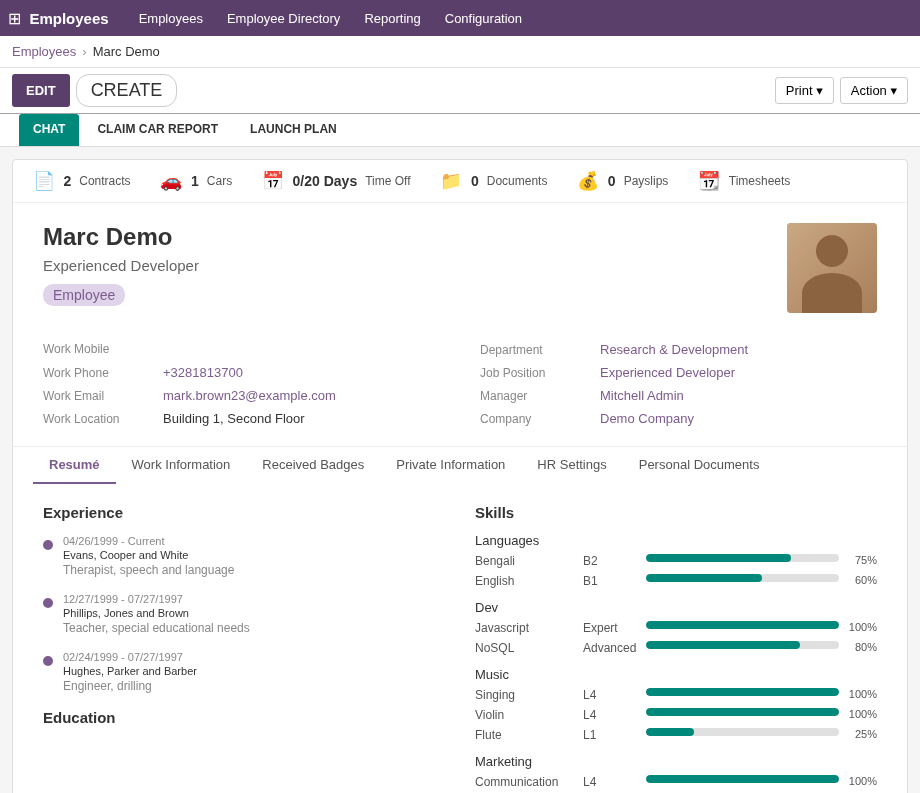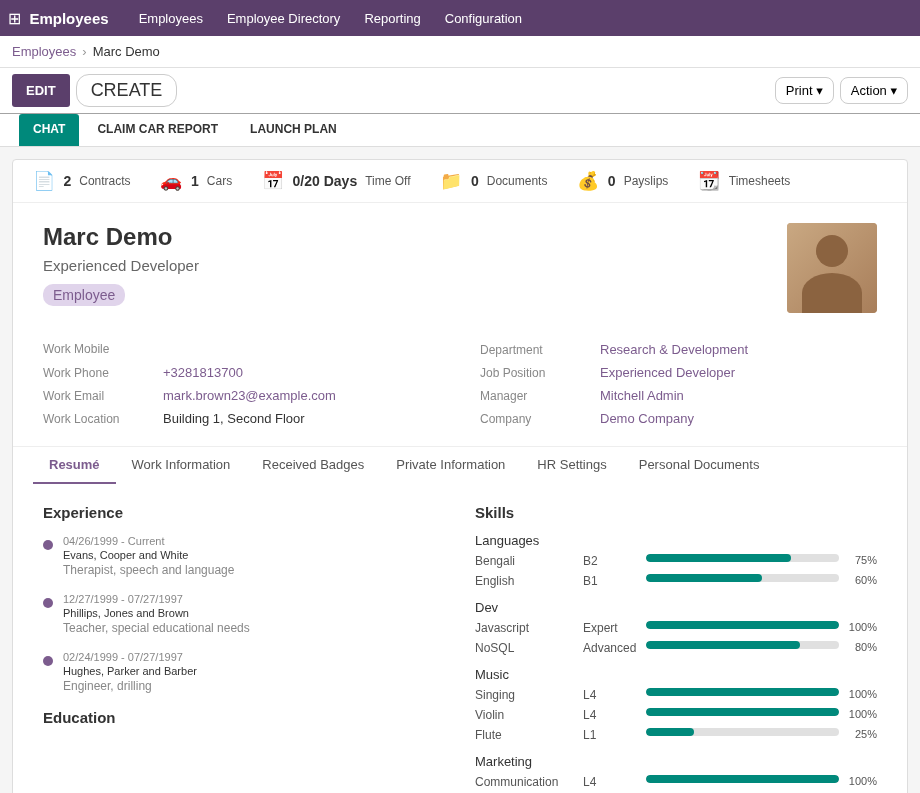--- a/index.html
+++ b/index.html
@@ -77,21 +77,21 @@
       padding: 5px 14px;
       border-radius: 13px;
       cursor: pointer;
       font-size: 18px;
     }
     .action-bar .right-btns { display: flex; gap: 6px; }
     .btn-print, .btn-action {
       background: white;
       border: 1px solid #ccc;
       padding: 5px 10px;
-      border-radius: 8px;
+      border-radius: 3px;
       cursor: pointer;
       font-size: 13px;
     }
 
     
     .tab-bar {
       background: white;
       padding: 0 19px;
       border-bottom: 1px solid #ddd;
       display: flex;

